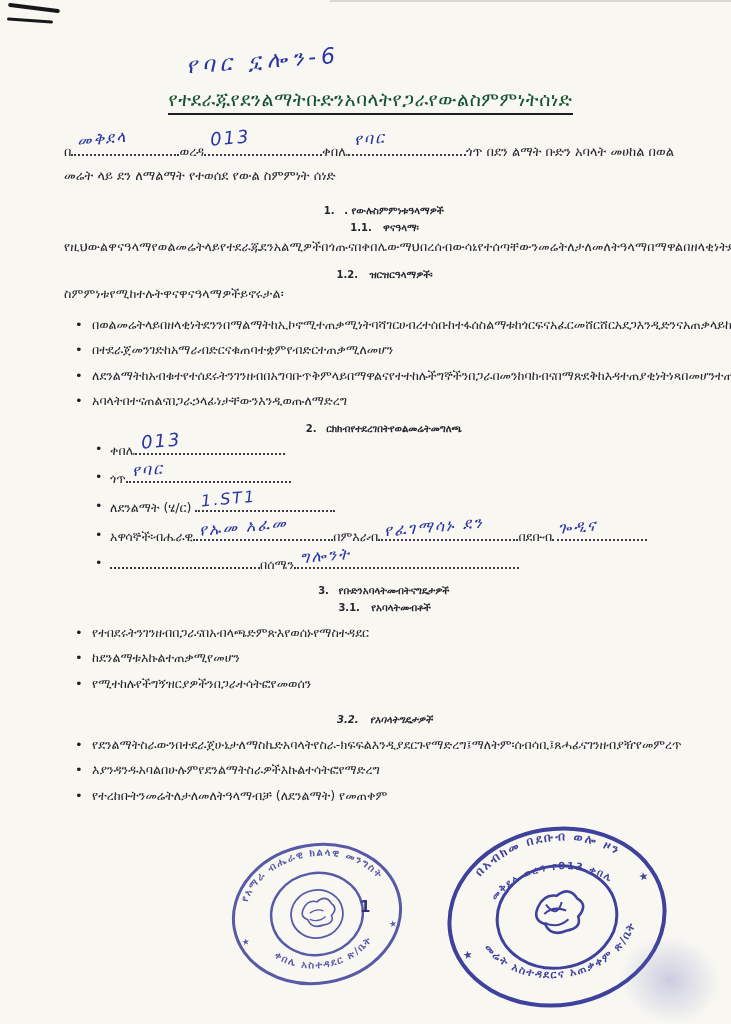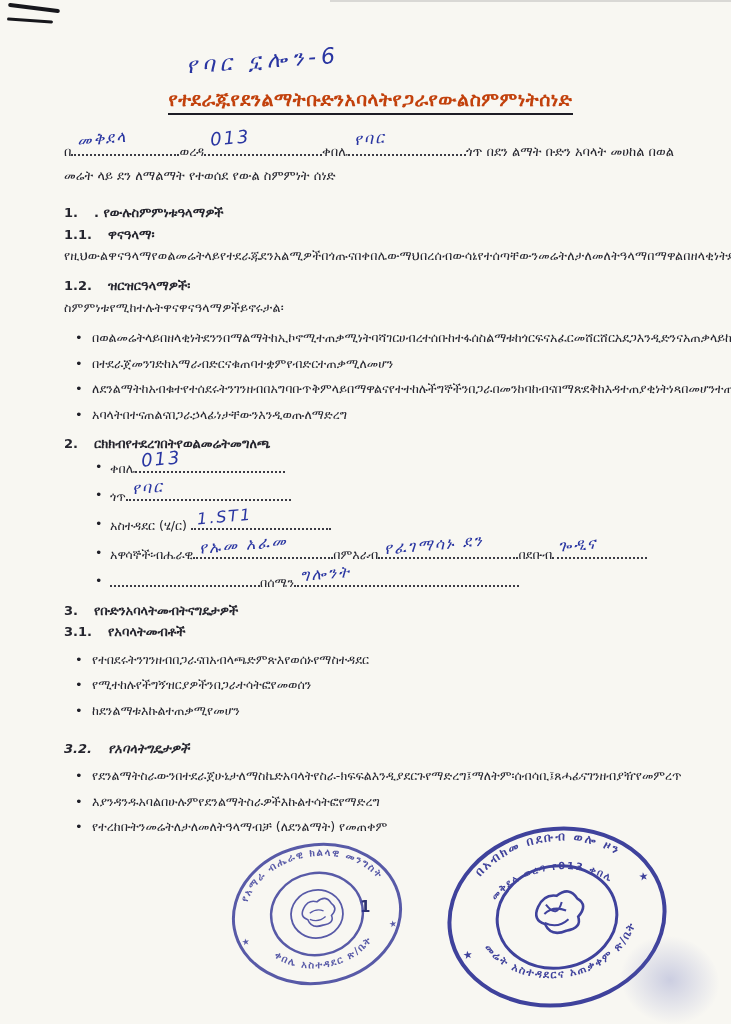--- a/index.html
+++ b/index.html
@@ -17,35 +17,35 @@
   
   .hand{
     font-family:"DejaVu Sans", sans-serif; font-style:italic;
     color:#2a36a2; display:inline-block; white-space:nowrap;
     letter-spacing:2px; font-weight:500;
   }
   .hw-header{position:absolute;left:186px;top:48px;font-size:22px;transform:rotate(-4deg);letter-spacing:5px;}
   
   .title-wrap{position:absolute;left:40px;right:30px;top:88px;text-align:center;}
   .title{
-    display:inline-block;font-size:19px;font-weight:bold;color:#c2410c;
+    display:inline-block;font-size:19px;font-weight:normal;color:#14532d;
     border-bottom:2.5px solid #1d1d26;padding-bottom:2px;letter-spacing:.5px;
   }
   
   .intro{position:absolute;left:64px;width:632px;top:127px;font-size:13px;line-height:1.85;}
   .dots{display:inline-block;border-bottom:2px dotted #3b3b44;position:relative;vertical-align:baseline;height:13px;}
   .dots .hv{position:absolute;bottom:0;left:6px;}
   .w95{width:95px}.w110{width:108px}.w120{width:118px}.w140{width:140px}.w150{width:150px}.w165{width:165px}.w230{width:225px}
   .hv{font-size:16px;transform:rotate(-5deg);}
   .hv.big{font-size:18px;}
   
   .content{position:absolute;left:64px;top:203px;width:630px;font-size:12.6px;line-height:1.5;}
   .h-num{display:inline-block;min-width:30px;font-weight:bold;}
   .h-num.sub{min-width:44px;}
-  .sec-head{font-weight:bold;font-size:13px;margin:0 0 2px 0;}
+  .sec-head{font-weight:bold;font-size:10px;margin:0 0 2px 0;text-align:center;}
   .para{margin:2px 0 10px 0;text-align:justify;letter-spacing:.2px;line-height:1.62;}
   ul.blt{list-style:none;margin:8px 0 10px 0;padding:0 0 0 28px;}
   ul.blt li{position:relative;margin:0 0 6px 0;text-align:justify;line-height:1.55;}
   ul.blt li::before{content:"•";position:absolute;left:-17px;top:0;font-size:13px;color:#1f1f28;}
   ul.fields{list-style:none;margin:4px 0 6px 0;padding:0 0 0 46px;}
   ul.fields li{position:relative;margin:0 0 9px 0;line-height:1.4;}
   ul.fields li::before{content:"•";position:absolute;left:-15px;top:0;color:#1f1f28;}
   .gap{margin-top:0;}
   .gap-lg{margin-top:18px;font-style:italic;}
   
@@ -113,42 +113,42 @@
     </div>
 
     <ul class="fields">
       <li>
         <span>ቀበሌ</span><span class="dots w150"><span class="hand hv big">013</span></span>
       </li>
       <li>
         <span>ጎጥ</span><span class="dots w165"><span class="hand hv">የባር</span></span>
       </li>
       <li>
-        <span>አስተዳደር (ሄ/ር)</span> <span class="dots w140"><span class="hand hv">1.ST1</span></span>
+        <span>ለደንልማት (ሄ/ር)</span> <span class="dots w140"><span class="hand hv">1.ST1</span></span>
       </li>
       <li>
         <span>አዋሳኞች፡ብሔራዊ</span><span class="dots w140"><span class="hand hv">የኡመ አፈመ</span></span><span>በምእራብ</span><span class="dots w140"><span class="hand hv">የፈገማሳኑ ደን</span></span><span>በደቡብ</span><span class="dots w95"><span class="hand hv">ጐዲና</span></span>
       </li>
       <li style="list-style:none">
         <span class="dots w150"></span><span>በሰሜን</span><span class="dots w230"><span class="hand hv">ግሎንት</span></span>
       </li>
     </ul>
 
     <div class="sec-head">
       <span class="h-num">3.</span><span>የቡድንአባላትመብትናግዴታዎች</span>
     </div>
 
     <div class="sec-head">
       <span class="h-num sub">3.1.</span><span>የአባላትመብቶች</span>
     </div>
 
     <ul class="blt">
       <li>የተበደሩትንገንዘብበጋራናበአብላጫድምጽእየወሰኑየማስተዳደር</li>
+      <li>ከደንልማቱእኩልተጠቃሚየመሆን</li>
       <li>የሚተከሉየችግኝዝርያዎችንበጋራተሳትፎየመወሰን</li>
-      <li>ከደንልማቱእኩልተጠቃሚየመሆን</li>
     </ul>
 
     <div class="sec-head gap-lg">
       <span class="h-num sub">3.2.</span><span>የአባላትግዴታዎች</span>
     </div>
 
     <ul class="blt">
       <li>የደንልማትስራውንበተደራጀሁኔታለማስኬድአባላትየስራ-ክፍፍልእንዲያደርጉየማድረግ፤ማለትም፡ሰብሳቢ፤ጸሓፊናገንዘብያዥየመምረጥ</li>
       <li>እያንዳንዱአባልበሁሉምየደንልማትስራዎችእኩልተሳትፎየማድረግ</li>
       <li>የተረከቡትንመሬትለታለመለትዓላማብቻ (ለደንልማት) የመጠቀም</li>

